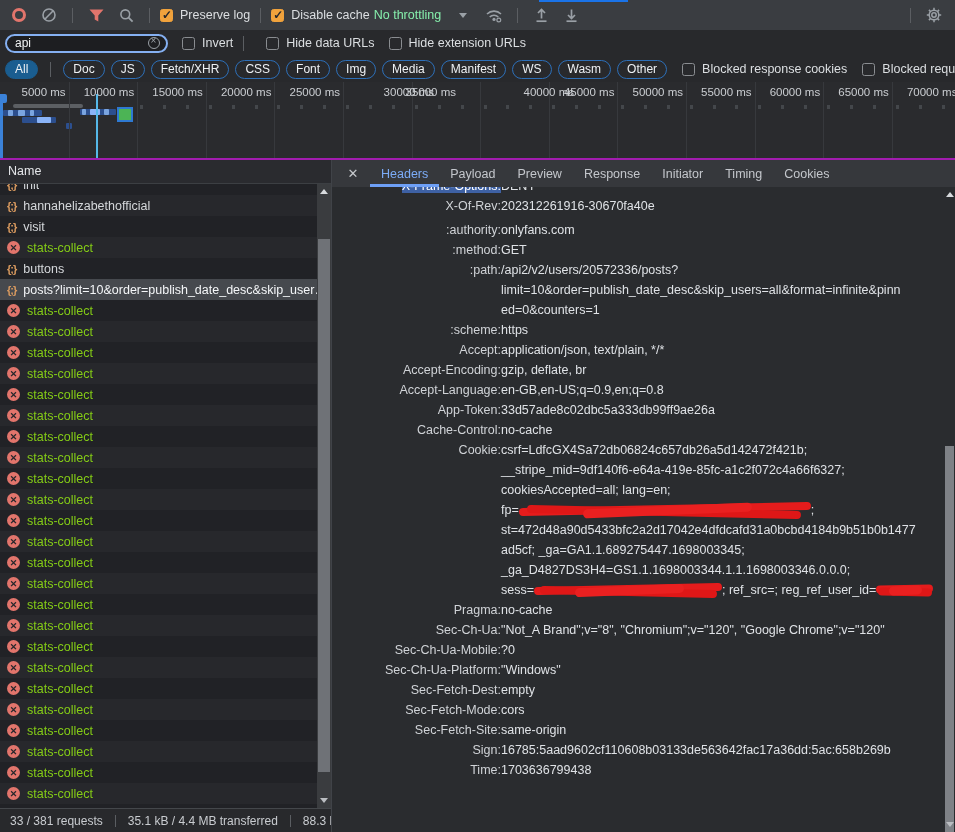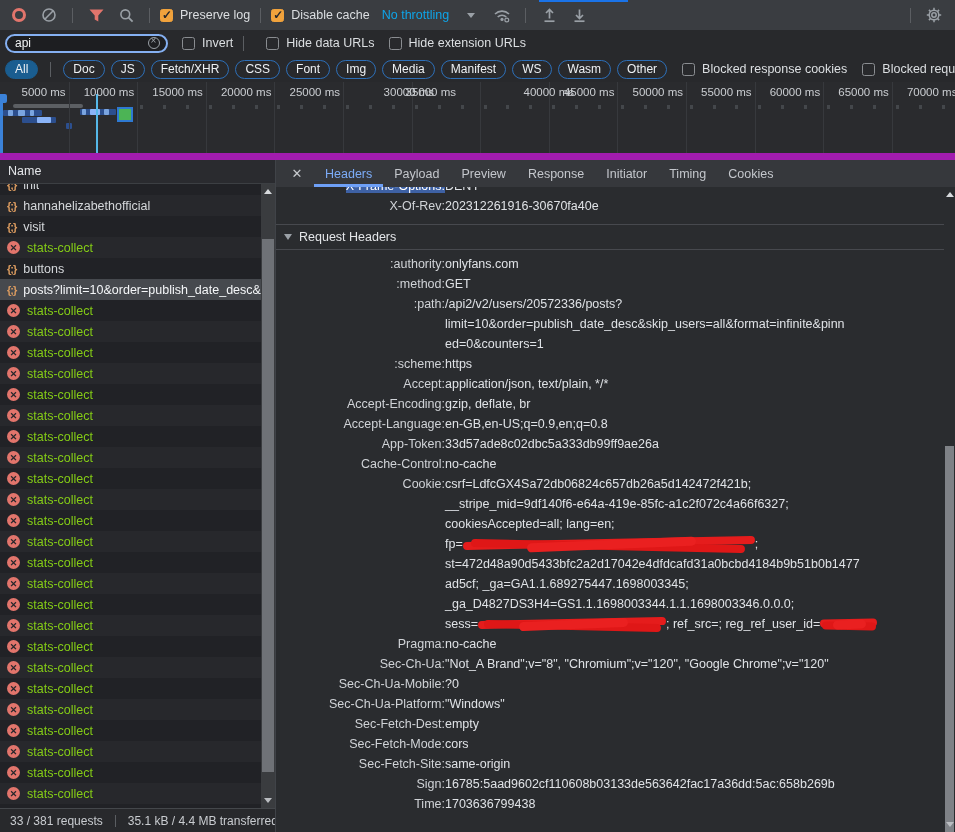--- a/index.html
+++ b/index.html
@@ -12,21 +12,21 @@
 
   
   .toolbar { height:30px; background:#3a3d41; display:flex; align-items:center; padding:0 8px 0 6px; gap:4px; }
   .icon-btn { display:inline-flex; align-items:center; justify-content:center; width:26px; height:24px; flex:none; cursor:pointer; }
   .vdiv { width:1px; height:15px; background:#5b5e62; margin:0 6px; flex:none; }
   .cb-group { display:inline-flex; align-items:center; gap:7px; flex:none; cursor:pointer; }
   .cb { width:13px; height:13px; border:1.5px solid #8a8d91; border-radius:2.5px; position:relative; flex:none; background:transparent; }
   .cb[data-checked="true"] { background:#f0a23c; border-color:#f0a23c; }
   .cb[data-checked="true"]::after { content:"✓"; position:absolute; left:1px; top:-2px; font-size:12px; font-weight:bold; color:#26272b; }
   .cb-label { font-size:12.5px; color:#dcdfe2; white-space:nowrap; }
-  .tool-label { font-size:12.5px; color:#0ea5e9; margin-left:8px; white-space:nowrap; }
+  .tool-label { font-size:12.5px; color:#86efac; margin-left:0; white-space:nowrap; }
   .caret { width:0; height:0; border-left:4px solid transparent; border-right:4px solid transparent; border-top:5px solid #9aa0a6; margin-left:14px; flex:none; }
   .push-right { margin-left:auto; }
 
   
   .filter-row { height:26px; background:#28292c; display:flex; align-items:center; padding-left:5px; }
   .search-box { width:163px; height:19px; background:#1d1e21; border:2px solid #85b0f2; border-radius:11px;
     display:inline-flex; align-items:center; padding:0 6px 0 8px; font-size:12px; color:#f1f3f4; }
   .search-box .val { flex:1; }
   .clear-x { width:12px; height:12px; border:1.2px solid #9aa0a6; border-radius:50%; position:relative; flex:none; }
   .clear-x::after { content:"×"; position:absolute; left:1.5px; top:-3.5px; font-size:10px; color:#9aa0a6; }
@@ -35,36 +35,36 @@
 
   
   .pills-row { height:26px; background:#28292c; display:flex; align-items:center; padding-left:5px; }
   #pills { display:inline-flex; align-items:center; gap:6px; }
   .pill { height:19px; line-height:17px; padding:0 9px; border:1px solid #2d6fb8; border-radius:10px;
     font-size:12px; color:#eef1f4; white-space:nowrap; cursor:pointer; }
   .pill.selected { background:#1a5d90; border-color:#1a5d90; }
   .pills-row .cb-group { margin-left:15px; }
 
   
-  .overview { position:relative; height:78px; background:#2a2b2e; overflow:hidden; border-bottom:7px solid #a21caf; }
+  .overview { position:relative; height:78px; background:#2a2b2e; overflow:hidden; border-bottom:2px solid #a21caf; }
   .gridline { position:absolute; top:0; width:1px; height:78px; background:#37393d; }
   .tl-label { position:absolute; top:4px; width:73px; text-align:right; font-size:11.5px; color:#cbced2; white-space:nowrap; }
   .tl-dot { position:absolute; top:23px; width:3px; height:4px; background:#44474b; }
   .wf-blue-edge { position:absolute; left:0; top:12px; width:3px; height:66px; background:#3b82d8; }
   .wf-handle { position:absolute; left:0; top:12px; width:7px; height:9px; background:#3b82d8; border-radius:0 2px 2px 0; }
   .wf-event-line { position:absolute; left:96px; top:12px; width:2px; height:66px; background:#55b8e8; }
   .wf-grayline { position:absolute; left:13px; top:22px; width:70px; height:4px; background:#5c5f63; border-radius:2px; }
   .wfb { position:absolute; height:6px; background:#2c4f8e; border-radius:1px; }
   .wfl { position:absolute; height:6px; background:#7aa5e0; border-radius:1px; }
   .wfl.bright { background:#8ab4f8; }
   .wf-green { position:absolute; left:117px; top:25px; width:16px; height:15px; border:2px solid #2e79d2; background:#4cb455; }
 
   
   .main { display:flex; height:672px; }
-  .left { width:275px; flex:none; display:flex; flex-direction:column; background:#212226; }
+  .left { width:331px; flex:none; display:flex; flex-direction:column; background:#212226; }
   .name-header { height:24px; line-height:23px; padding-left:8px; font-size:12.5px; color:#e4e6e9;
     background:#2a2b2f; border-bottom:1px solid #3c3f43; }
   .rows-viewport { position:relative; height:624px; overflow:hidden; }
   #req-rows { margin-top:-10px; }
   .req-row { height:21px; display:flex; align-items:center; gap:7px; padding-left:7px; font-size:12.5px; cursor:pointer; }
   #req-rows .req-row:nth-child(even) { background:#27282c; }
   .req-row.selected { background:#46494e !important; }
   .req-row.selected .req-label { color:#f4f6f8; }
   .req-label { color:#d5d8db; white-space:nowrap; overflow:hidden; }
   .req-row.error .req-label { color:#84cc16; }
@@ -491,24 +491,20 @@
         <div class="clip-row">
           <div class="hdr-row">
             <span class="hdr-name"><span class="sel-high">X-Frame-Options:</span></span>
             <span class="hdr-val">DENY</span>
           </div>
         </div>
         <div class="hdr-row">
           <span class="hdr-name">X-Of-Rev:</span>
           <span class="hdr-val">202312261916-30670fa40e</span>
         </div>
-        <div class="sec-hdr">
-          <span class="tri"></span>
-          <span>Request Headers</span>
-        </div>
         <div id="hdr-rows">
             <div class="hdr-row">
               <span class="hdr-name">:authority:</span>
               <span class="hdr-val"><div class="vline">onlyfans.com</div></span>
             </div>
             <div class="hdr-row">
               <span class="hdr-name">:method:</span>
               <span class="hdr-val"><div class="vline">GET</div></span>
             </div>
             <div class="hdr-row">

